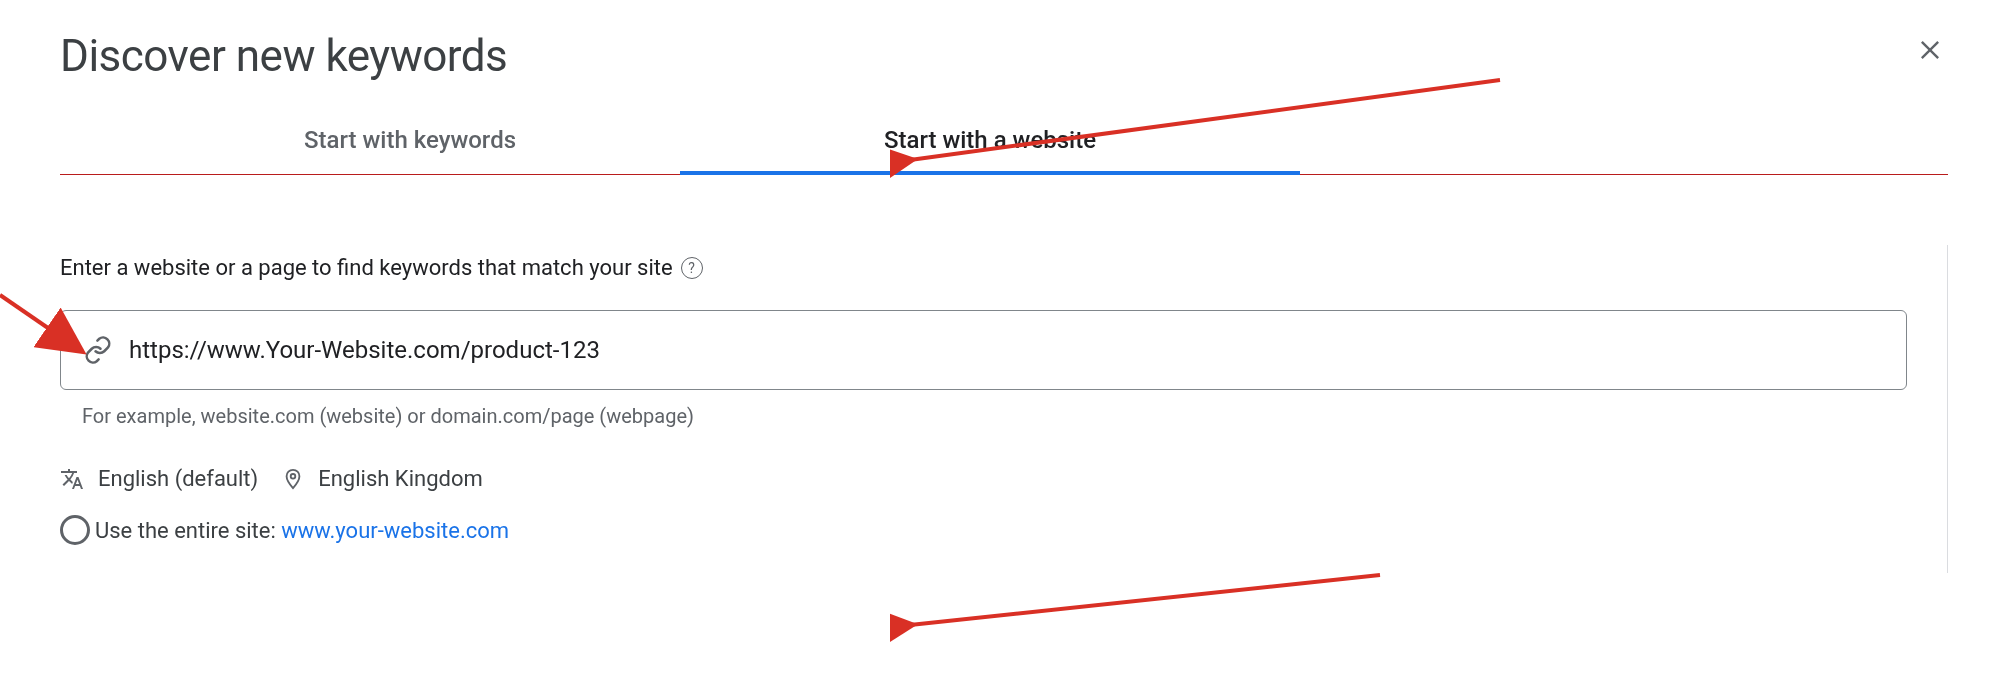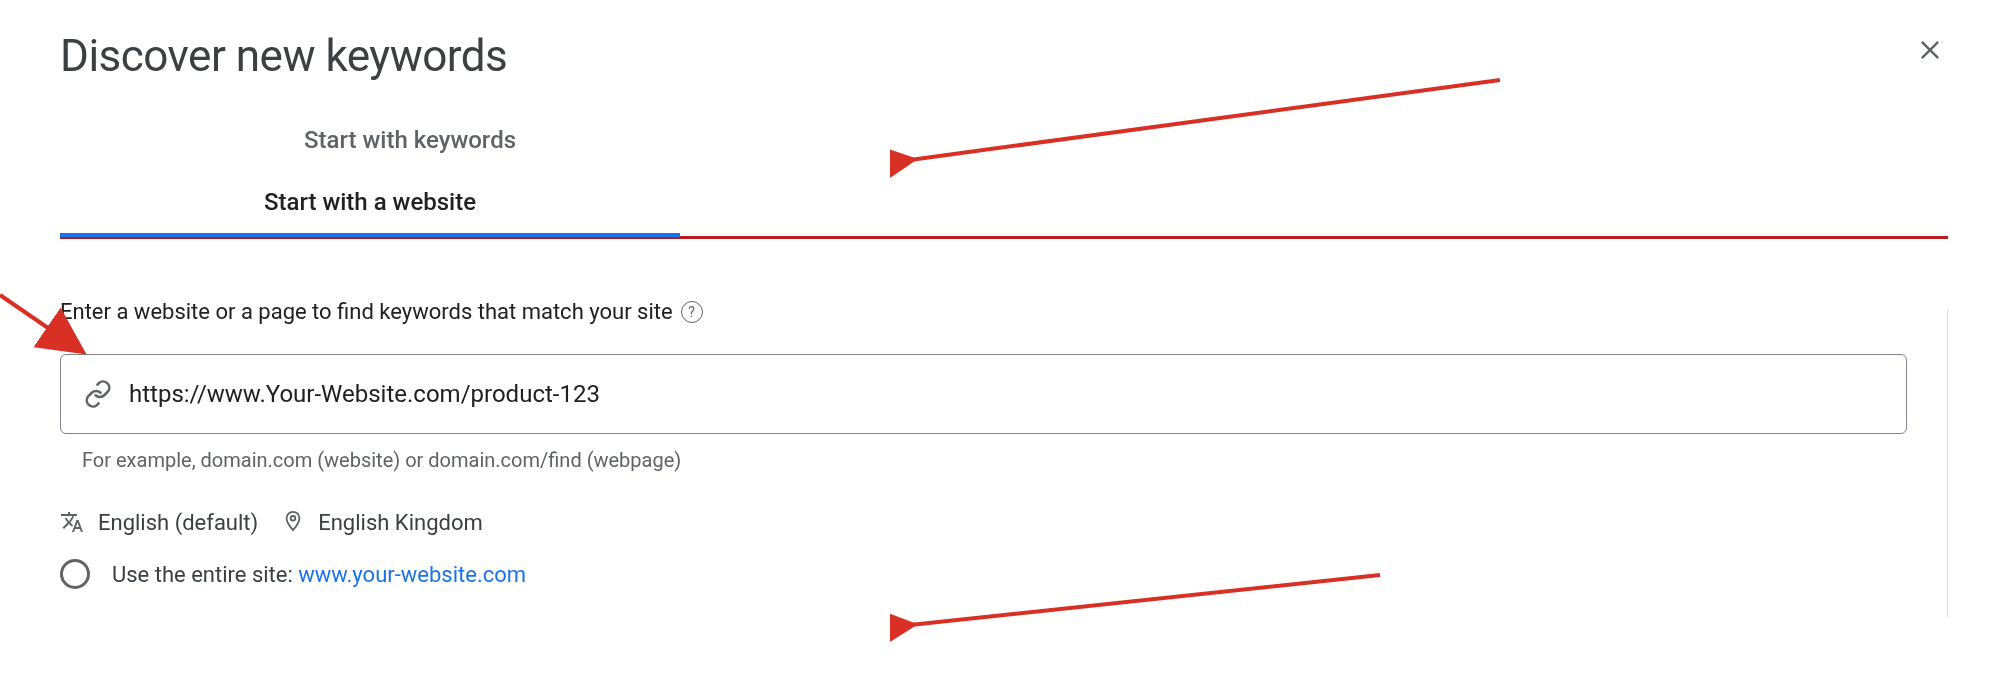--- a/index.html
+++ b/index.html
@@ -26,23 +26,22 @@
     }
     .close-btn {
       font-size: 36px;
       color: #5f6368;
       cursor: pointer;
       padding: 4px;
       line-height: 1;
     }
     .tabs {
       display: flex;
-      border-bottom: 3px solid #b91c1c;
+      border-bottom: 1px solid #b91c1c;
       margin-top: 30px;
-      flex-direction: column;
     }
     .tab {
       flex: 0 0 auto;
       text-align: center;
       font-size: 24px;
       padding: 14px 0 20px 0;
       color: #5f6368;
       cursor: pointer;
       font-weight: 500;
       position: relative;
@@ -59,20 +58,21 @@
       height: 4px;
       background: #1a73e8;
     }
     .body-row {
       display: flex;
       margin-top: 60px;
     }
     .left-col {
       flex: 1;
       padding-right: 40px;
+      margin-top: 20px;
     }
     .divider {
       width: 1px;
       background: #dadce0;
       align-self: stretch;
       margin-top: 10px;
     }
     .right-col {
       width: 380px;
       padding-left: 40px;
@@ -121,30 +121,31 @@
     .link-icon svg { display: block; }
     .hint {
       margin-top: 14px;
       font-size: 20px;
       color: #5f6368;
       padding-left: 22px;
     }
     .locale-row {
       margin-top: 38px;
       display: flex;
+      align-items: center;
       gap: 14px;
       font-size: 22px;
       color: #3c4043;
     }
     .locale-row .icon { color: #5f6368; display: inline-flex; }
     .radio-group { margin-top: 24px; }
     .radio-row {
       display: flex;
       align-items: center;
-      gap: 22px;
+      gap: 5px;
       font-size: 22px;
       color: #3c4043;
       margin-bottom: 28px;
       cursor: pointer;
     }
     .radio-outer {
       width: 30px; height: 30px;
       border: 3px solid #5f6368;
       border-radius: 50%;
       display:flex; align-items:center; justify-content:center;
@@ -187,21 +188,21 @@
 
     <div class="input-box">
       <span class="link-icon">
         <svg width="30" height="30" viewBox="0 0 24 24" fill="none" stroke="#5f6368" stroke-width="2" stroke-linecap="round">
             <path d="M10 13a5 5 0 0 0 7 0l3-3a5 5 0 0 0-7-7l-1.5 1.5"></path>
             <path d="M14 11a5 5 0 0 0-7 0l-3 3a5 5 0 0 0 7 7l1.5-1.5"></path>
           </svg>
       </span>
       <input type="text" value="https://www.Your-Website.com/product-123" style="">
     </div>
-    <div class="hint">For example, domain.com (website) or domain.com/find (webpage)</div>
+    <div class="hint">For example, website.com (website) or domain.com/page (webpage)</div>
 
     <div class="locale-row">
       <span class="icon">
         <svg width="24" height="24" viewBox="0 0 24 24" fill="#5f6368">
             <path d="M12.87 15.07l-2.54-2.51.03-.03A17.52 17.52 0 0 0 14.07 6H17V4h-7V2H8v2H1v2h11.17C11.5 7.92 10.44 9.75 9 11.35 8.07 10.32 7.3 9.19 6.69 8H4.62c.73 1.63 1.73 3.17 2.98 4.56l-5.09 5.02L4 19l5-5 3.11 3.11.76-2.04zM18.5 10h-2L12 22h2l1.12-3h4.75L21 22h2l-4.5-12zm-2.62 7l1.62-4.33L19.12 17h-3.24z"></path>
           </svg>
       </span>
       <span>English (default)</span>
       <span class="icon" style="margin-left:10px;">
         <svg width="22" height="22" viewBox="0 0 24 24" fill="none" stroke="#5f6368" stroke-width="2">

